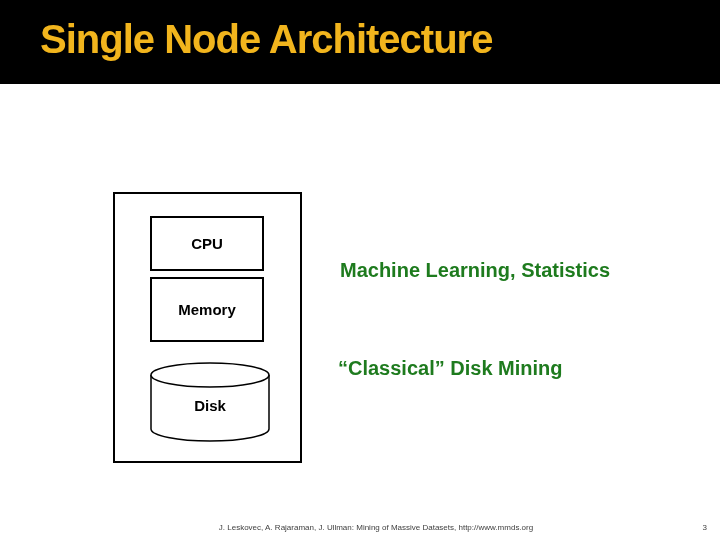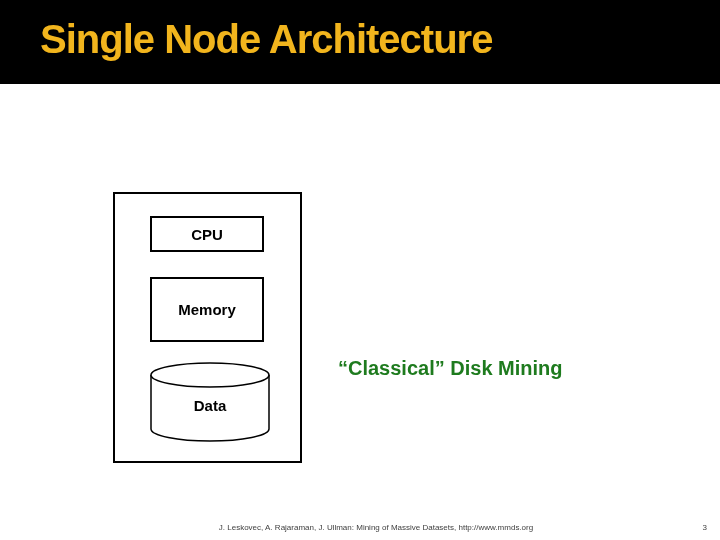--- a/index.html
+++ b/index.html
@@ -56,21 +56,21 @@
     align-items: center;
     justify-content: center;
     font-size: 15px;
     font-weight: bold;
     color: #000000;
   }
   .cpu-box {
     left: 150px;
     top: 216px;
     width: 114px;
-    height: 36px;
+    height: 55px;
   }
   .memory-box {
     left: 150px;
     top: 277px;
     width: 114px;
     height: 65px;
     justify-content: center;
   }
   .disk-svg {
     position: absolute;
@@ -138,22 +138,23 @@
   </div>
 
   <div class="inner-box memory-box">
     <span>Memory</span>
   </div>
 
   <svg class="disk-svg" viewBox="0 0 124 82">
     <path d="M3 13 L3 67 A59 12 0 0 0 121 67 L121 13" fill="#ffffff" stroke="#000000" stroke-width="1.5"></path>
     <ellipse cx="62" cy="13" rx="59" ry="12" fill="#ffffff" stroke="#000000" stroke-width="1.5"></ellipse>
   </svg>
-  <div class="disk-label">Data</div>
+  <div class="disk-label">Disk</div>
 
+  <div class="annotation annotation-ml" style="color: rgb(30, 123, 30);">Machine Learning, Statistics</div>
 
   <div class="annotation annotation-classical" style="color: rgb(30, 123, 30);">“Classical” Disk Mining</div>
 
   <div class="footer-citation" style="color: rgb(64, 64, 64); text-align: right;">J. Leskovec, A. Rajaraman, J. Ullman: Mining of Massive Datasets, http://www.mmds.org</div>
 
   <div class="page-number" style="color: rgb(64, 64, 64);">3</div>
 
 </div>
 
 </body></html>

